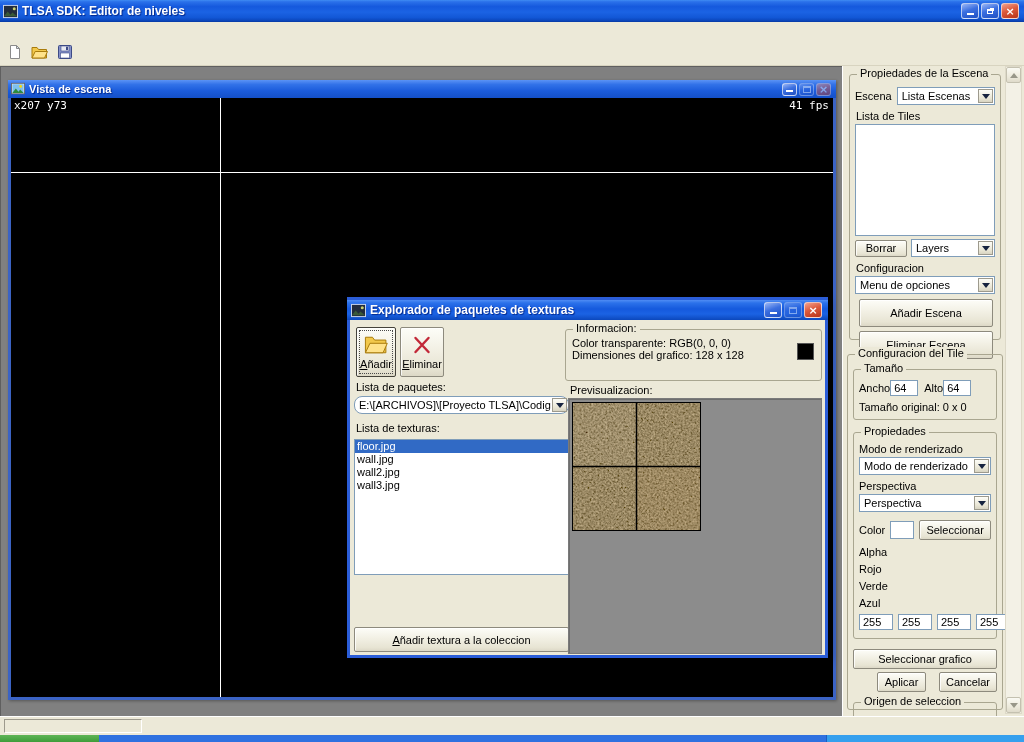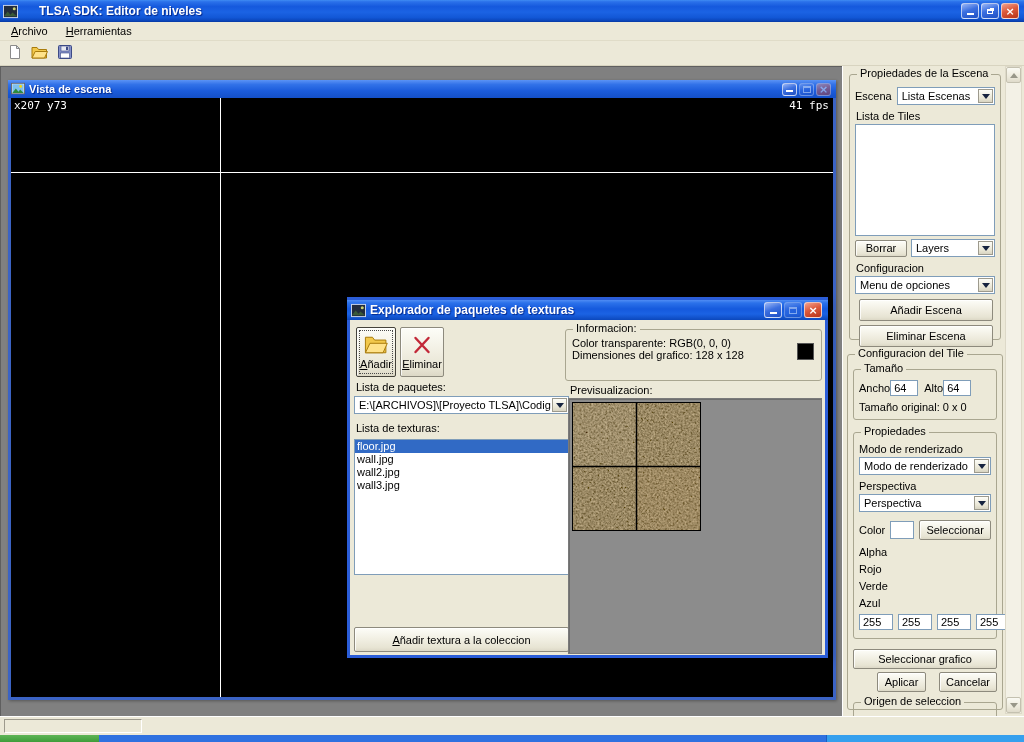--- a/index.html
+++ b/index.html
@@ -5,21 +5,21 @@
   html,body{margin:0;padding:0;background:#3a6ea5;}
   *{box-sizing:border-box;}
   #screen{position:relative;width:1024px;height:742px;overflow:hidden;
           font-family:"Liberation Sans",sans-serif;font-size:11px;color:#000;
           background:#ece9d8;}
 
   
   .titlebar{position:absolute;left:0;top:0;width:1024px;height:22px;
     background:linear-gradient(180deg,#3f8cf3 0%,#2b71ea 8%,#1559dd 30%,#1b63e4 55%,#1257d6 80%,#0a44b8 95%,#0638a0 100%);
     display:flex;align-items:center;padding:0 3px;color:#fff;}
-  .titlebar .title{font-weight:bold;font-size:12px;text-shadow:1px 1px 1px #00268a;margin-left:21px;flex:1;
+  .titlebar .title{font-weight:bold;font-size:12px;text-shadow:1px 1px 1px #00268a;margin-left:4px;flex:1;
     white-space:nowrap;overflow:hidden;}
   .winbtns{display:flex;gap:2px;margin-right:2px;}
   .wbtn{width:18px;height:16px;border-radius:3px;border:1px solid #ffffffaa;
     display:flex;align-items:center;justify-content:center;color:#fff;
     background:linear-gradient(160deg,#9ab6f5 0%,#3b6fe0 45%,#1e4fc4 100%);}
   .wbtn.close{background:linear-gradient(160deg,#f3a08c 0%,#dd5a3c 45%,#b83318 100%);}
   .wbtn.dim{opacity:.45;}
   .gl-min{width:7px;height:2px;background:#fff;align-self:flex-end;margin-bottom:3px;}
   .gl-max{width:8px;height:7px;border:1px solid #fff;border-top-width:2px;}
   .gl-restore{width:6px;height:5px;border:1px solid #fff;border-top-width:2px;box-shadow:2px -2px 0 -1px #fff;}
@@ -70,21 +70,21 @@
   .combo .drop::after{content:"";border:4px solid transparent;border-top:5px solid #16233f;margin-top:5px;}
   .grp{position:relative;border:1px solid #a9a690;border-radius:3px;}
   .grp>.legend{position:absolute;top:-8px;left:7px;background:#ece9d8;padding:0 3px;white-space:nowrap;text-align:center;}
   .listbox{background:#fff;border:1px solid #7f9db9;overflow:hidden;}
   .li{padding:0 2px;height:13px;line-height:13px;white-space:nowrap;}
   .li.sel{background:#316ac5;color:#fff;}
   .row{display:flex;align-items:center;}
   .sp-grp1{position:absolute;left:6px;top:8px;width:152px;height:266px;padding:12px 5px 4px;}
   .sp-grp2{position:absolute;left:4px;top:288px;width:156px;height:356px;padding:12px 5px 4px;}
   .sublab{margin:5px 0 2px 1px;}
-  .panel-btn{height:22px;margin-top:4px;text-align:center;}
+  .panel-btn{height:28px;margin-top:4px;text-align:center;}
   .scrollbar{position:absolute;right:2px;top:0;width:17px;height:648px;background:#f3f1e6;
     border:1px solid #ddd9c8;}
   .sb-btn{position:absolute;left:0;width:15px;height:16px;background:linear-gradient(180deg,#fdfdf8,#e8e5d4 70%,#d8d4c2);
     border:1px solid #b5b29f;border-radius:2px;display:flex;align-items:center;justify-content:center;opacity:.75;}
   .sb-up{top:0;} .sb-down{bottom:0;}
   .tri-up{border:4px solid transparent;border-bottom:5px solid #7a7a6a;margin-top:-4px;}
   .tri-down{border:4px solid transparent;border-top:5px solid #7a7a6a;margin-bottom:-4px;}
 
   .argb-row{display:flex;gap:5px;margin-top:5px;}
   .argb-row .cell{width:34px;}
@@ -150,24 +150,20 @@
         </span>
       <span class="wbtn">
           <span class="gl-restore"></span>
         </span>
       <span class="wbtn close">
           <span class="gl-x">×</span>
         </span>
     </span>
   </div>
 
-  <div class="menubar">
-    <span class="menu-item"><span class="ak">Archivo</span></span>
-    <span class="menu-item"><span class="ak">Herramientas</span></span>
-  </div>
 
   <div class="toolbar">
     <span class="tbtn">
       <span>
         <svg width="16" height="16" viewBox="0 0 16 16">
             <path d="M3.5 1.5 h6 l3 3 v10 h-9z" fill="#fff" stroke="#8a8a8a"></path>
             <path d="M9.5 1.5 l3 3 h-3z" fill="#d8e4f0" stroke="#8a8a8a"></path>
           </svg>
       </span>
     </span>
@@ -393,21 +389,21 @@
       </button>
 
       <div class="grp info-grp">
         <span class="legend lbl">Informacion:</span>
         <div class="lbl" style="margin-top:3px;">Color transparente: RGB(0, 0, 0)</div>
         <div class="lbl">Dimensiones del grafico: 128 x 128</div>
         <span class="swatch"></span>
       </div>
 
       <div class="lbl" style="position:absolute;left:6px;top:61px;">Lista de paquetes:</div>
-      <div class="combo" style="position:absolute;left:4px;top:76px;width:215px;">
+      <div class="combo" style="position:absolute;left:4px;top:76px;width:215px;border-radius:8px;">
         <span class="txt">E:\[ARCHIVOS]\[Proyecto TLSA]\Codig</span>
         <span class="drop"></span>
       </div>
 
       <div class="lbl" style="position:absolute;left:6px;top:102px;">Lista de texturas:</div>
       <div class="listbox" style="position:absolute;left:4px;top:119px;width:215px;height:136px;">
         <div class="li sel">floor.jpg</div>
         <div class="li">wall.jpg</div>
         <div class="li">wall2.jpg</div>
         <div class="li">wall3.jpg</div>

